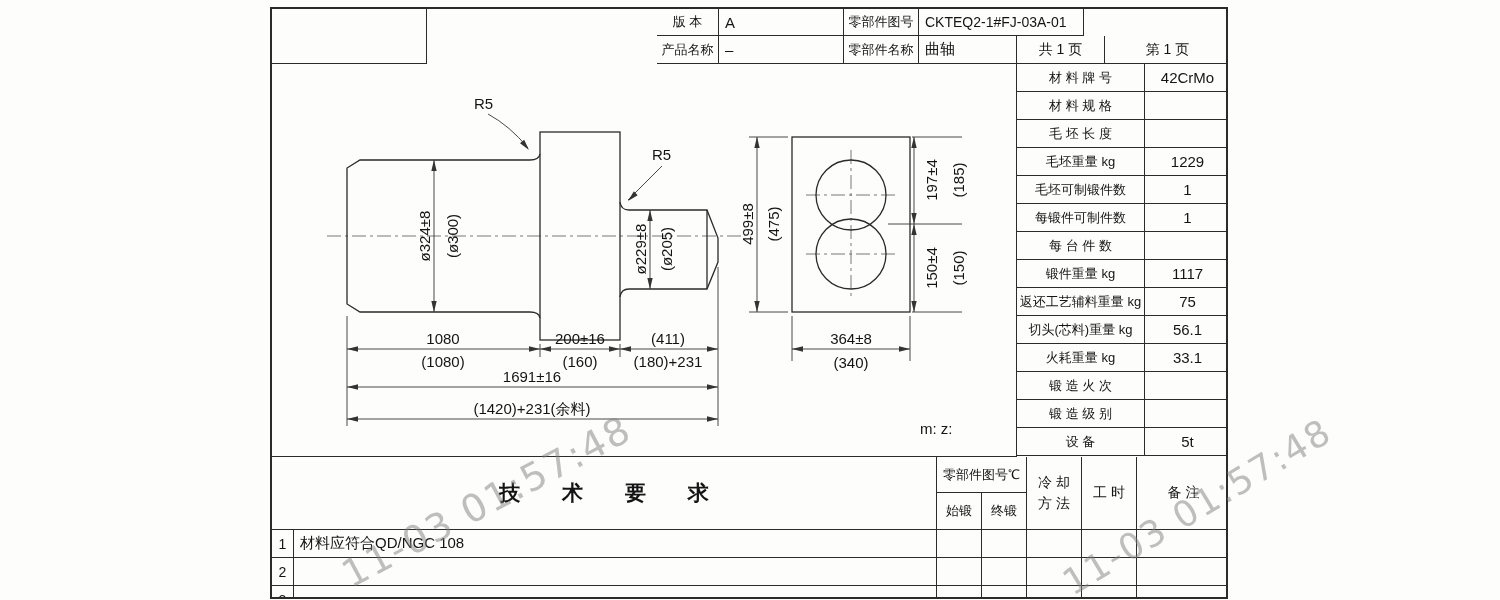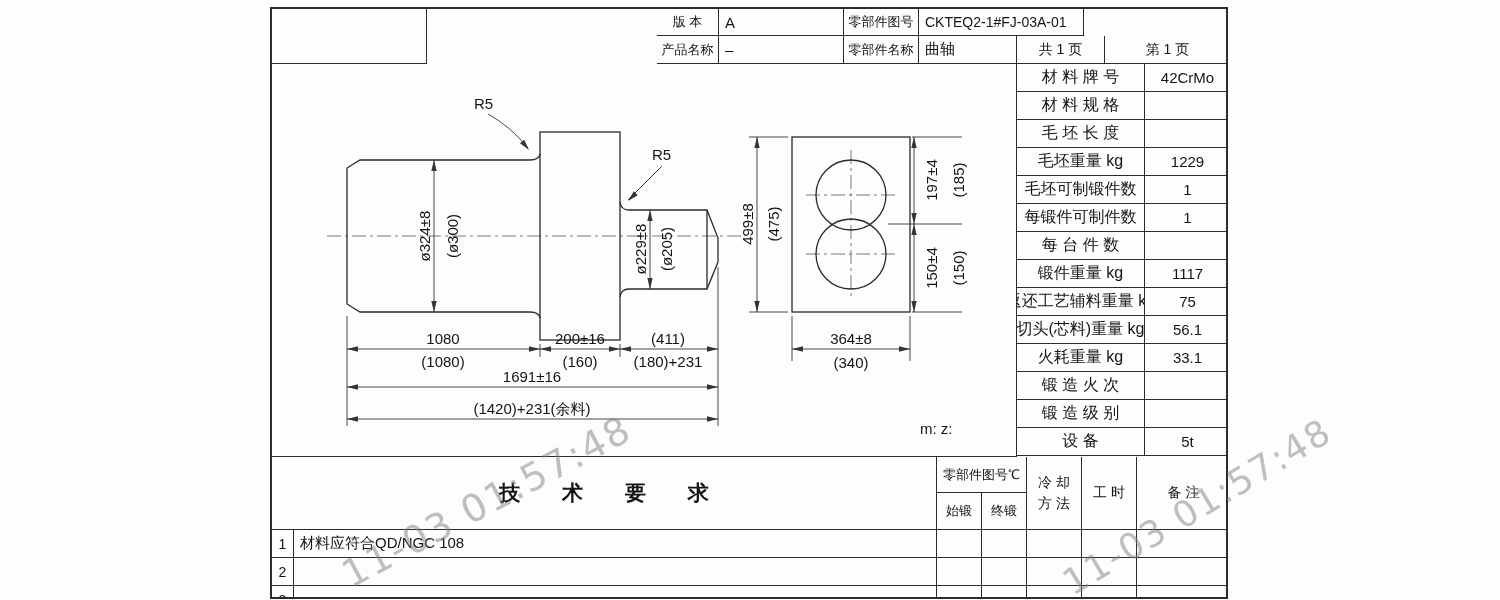--- a/index.html
+++ b/index.html
@@ -7,21 +7,21 @@
   .page{position:relative;width:1500px;height:600px;background:#fdfdfc;overflow:hidden;
         font-family:"Liberation Sans",sans-serif;color:#111}
   .sheet{position:absolute;left:270px;top:7px;width:958px;height:592px;
          border:2px solid #2b2b2b;overflow:hidden}
   .cell{position:absolute;border-right:1px solid #2b2b2b;border-bottom:1px solid #2b2b2b;
         display:flex;align-items:center;justify-content:center;font-size:14px;color:#141414;
         white-space:nowrap;overflow:hidden}
   .noR{border-right:none}
   .lft{justify-content:flex-start;padding-left:6px}
   .f13{font-size:13px}
-  .f12{font-size:16px}
+  .f12{font-size:13px}
   .f15{font-size:15px}
   .title{font-size:26px;font-weight:700;letter-spacing:10px;padding-left:10px}
   .tech-title{font-size:21px;font-weight:600;letter-spacing:18px;padding-left:18px}
   .col2{flex-direction:column;line-height:1.5}
   .drawarea{position:absolute;left:0;top:55px;width:745px;height:393px;
             border-right:1px solid #2b2b2b;border-bottom:1px solid #2b2b2b}
   .wm{position:absolute;color:rgba(128,128,128,0.5);font-size:38px;letter-spacing:2px;
       white-space:nowrap;pointer-events:none;transform-origin:left center;z-index:5;
       font-family:"DejaVu Sans",sans-serif}
   svg text{font-family:"Liberation Sans",sans-serif}

